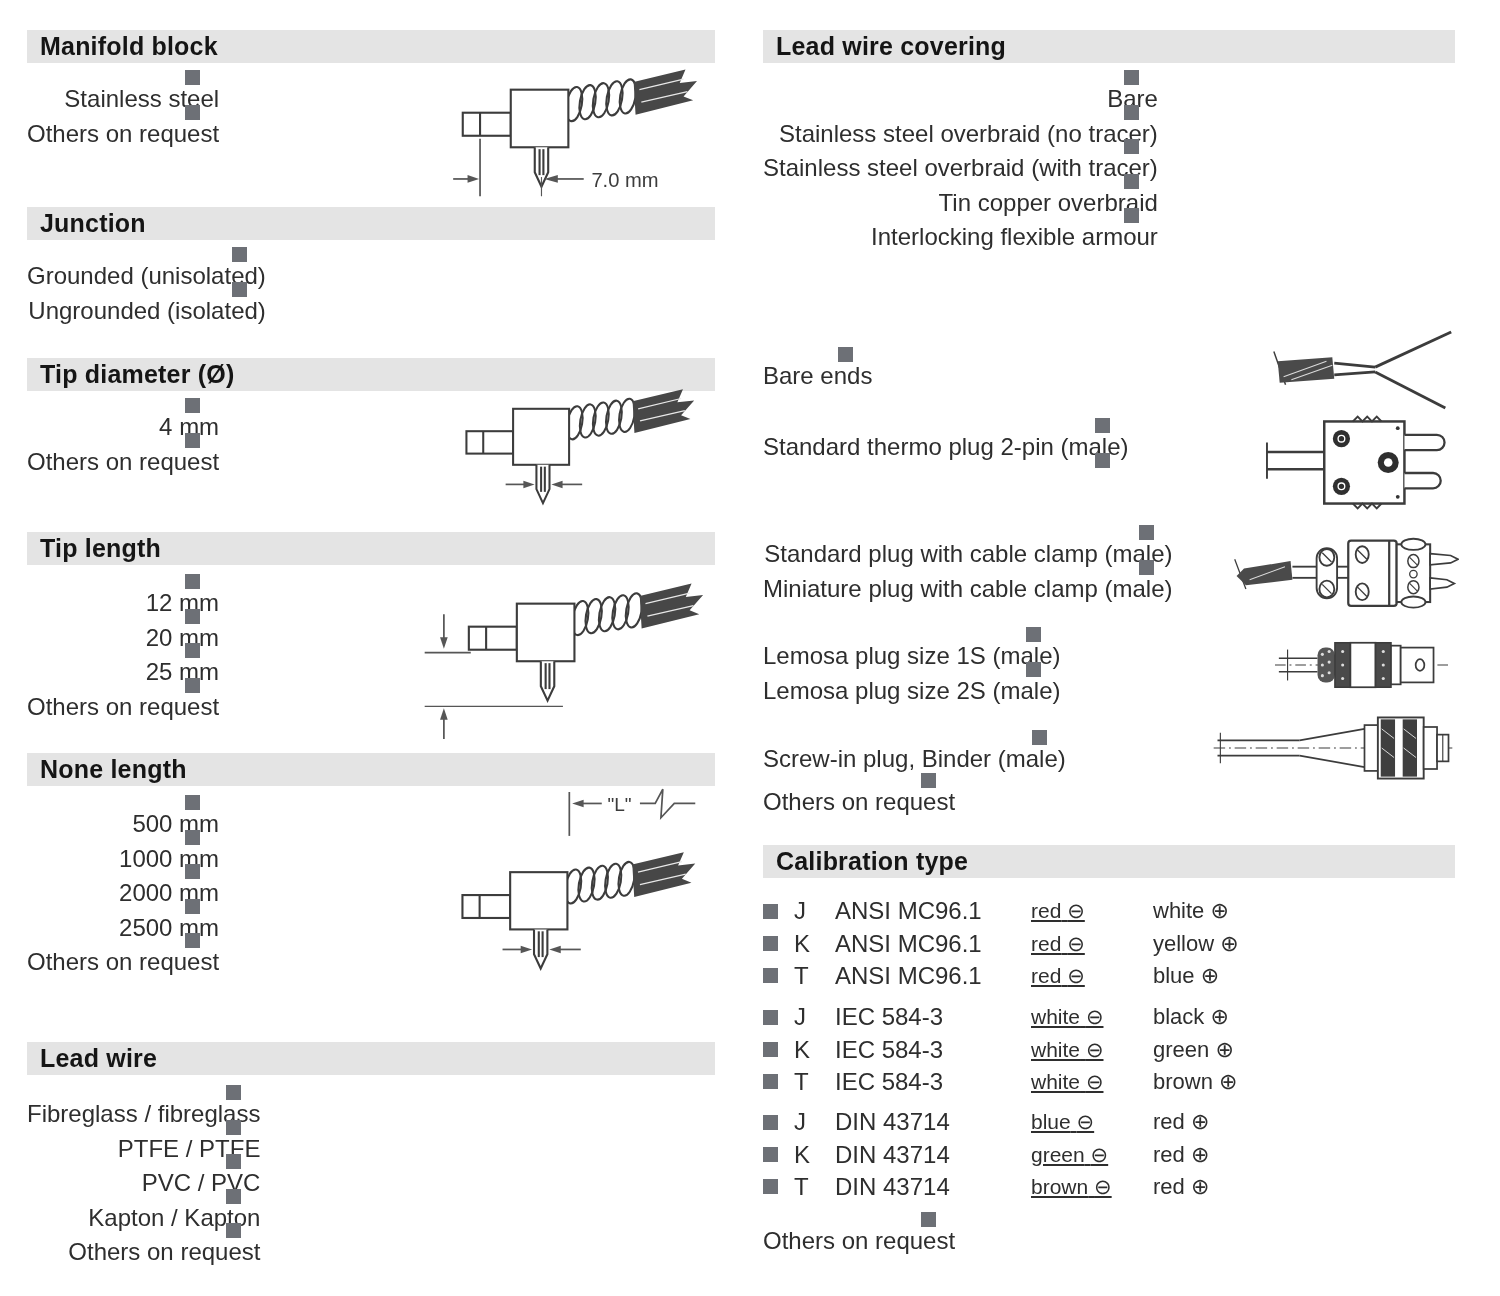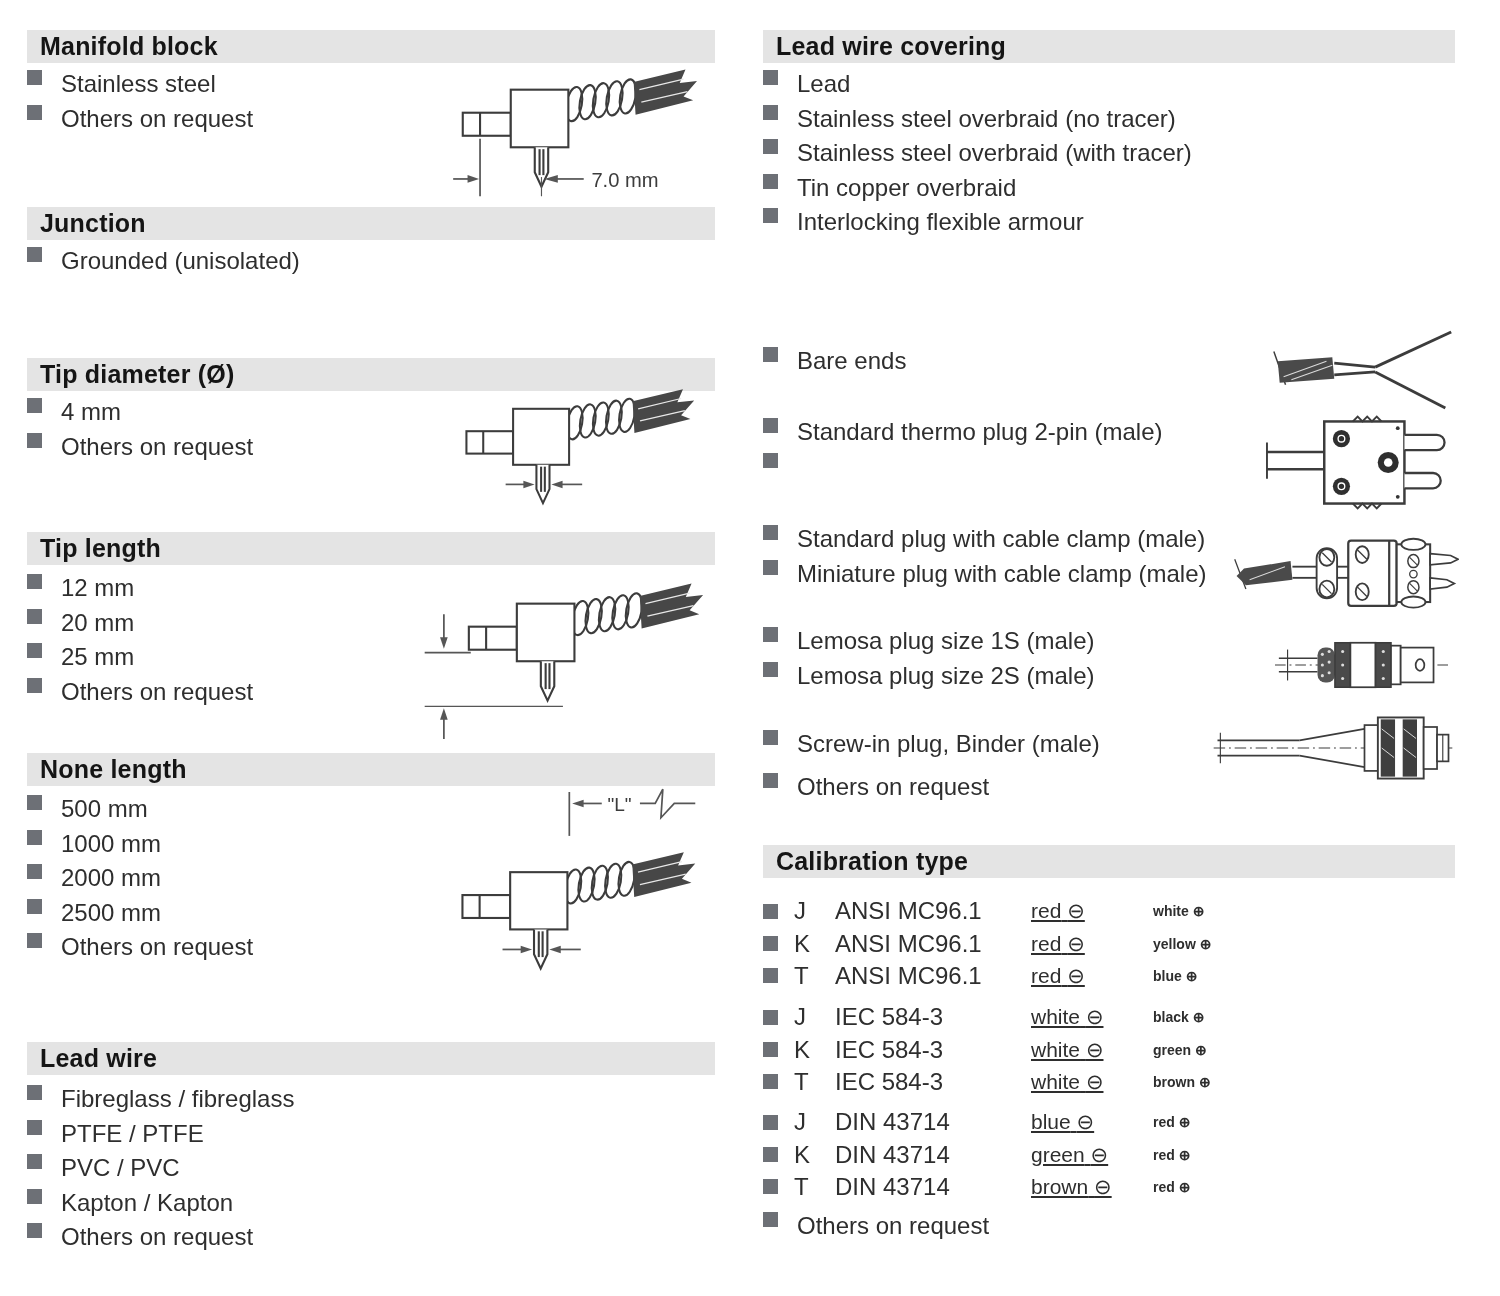--- a/index.html
+++ b/index.html
@@ -5,29 +5,29 @@
   html,body{margin:0;padding:0;background:#fff;}
   .page{position:relative;width:1500px;height:1296px;background:#fff;overflow:hidden;
         font-family:"Liberation Sans",sans-serif;color:#2e2e2e;}
   .col{position:absolute;top:0;height:1296px;}
   .col-left{left:27px;width:688px;}
   .col-right{left:763px;width:692px;}
   .hdr{position:absolute;left:0;width:100%;height:33px;background:#e4e4e4;
        box-sizing:border-box;padding-left:13px;font-size:25px;font-weight:bold;
        line-height:33px;color:#151515;letter-spacing:.2px;}
   .list{position:absolute;left:0;}
-  .row{display:flex;align-items:flex-start;height:34.6px;font-size:24px;white-space:nowrap;}
+  .row{display:flex;align-items:flex-end;height:34.6px;font-size:24px;white-space:nowrap;flex-direction:column;}
   .bullet{flex:none;width:15px;height:15px;background:#6d7076;margin-right:19px;}
   .fig{position:absolute;}
   .cal-row{display:flex;align-items:center;height:32.4px;font-size:24px;white-space:nowrap;}
   .cal-row .bullet{margin-right:0;}
   .cal-letter{margin-left:16px;width:41px;}
   .cal-std{width:196px;}
   .cal-neg{width:122px;font-size:21px;text-decoration:underline;}
-  .cal-pos{font-size:14px;font-weight:bold;}
+  .cal-pos{font-size:22px;}
   svg text{font-family:"Liberation Sans",sans-serif;}
 </style>
 </head>
 <body>
 
 <div class="page">
 
   <div class="col col-left">
 
     <div class="hdr" style="top:30px">Manifold block</div>
@@ -68,20 +68,24 @@
         <polygon points="97,126 111,122 111,130" fill="#565656" stroke="none"></polygon>
       </g>
       <text x="146" y="134" font-size="21" fill="#3c3c3c">7.0 mm</text>
     </svg>
 
     <div class="hdr" style="top:207px">Junction</div>
     <div class="list" style="top:247px">
       <div class="row">
           <span class="bullet"></span>
           <span>Grounded (unisolated)</span>
+        </div>
+      <div class="row">
+          <span class="bullet"></span>
+          <span>Ungrounded (isolated)</span>
         </div>
     </div>
 
     <div class="hdr" style="top:358px">Tip diameter (Ø)</div>
     <div class="list" style="top:398px">
       <div class="row">
           <span class="bullet"></span>
           <span>4 mm</span>
         </div>
       <div class="row">
@@ -244,21 +248,21 @@
         </div>
     </div>
   </div>
 
   <div class="col col-right">
 
     <div class="hdr" style="top:30px">Lead wire covering</div>
     <div class="list" style="top:70px">
       <div class="row">
           <span class="bullet"></span>
-          <span>Lead</span>
+          <span>Bare</span>
         </div>
       <div class="row">
           <span class="bullet"></span>
           <span>Stainless steel overbraid (no tracer)</span>
         </div>
       <div class="row">
           <span class="bullet"></span>
           <span>Stainless steel overbraid (with tracer)</span>
         </div>
       <div class="row">

